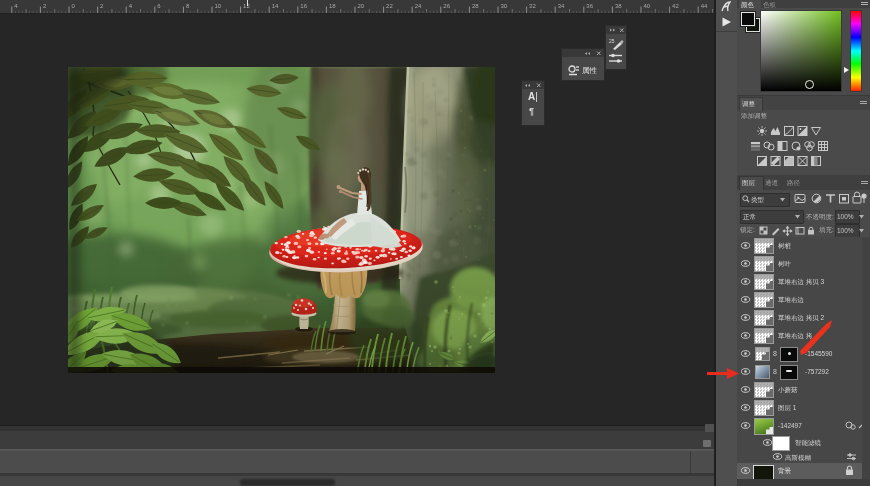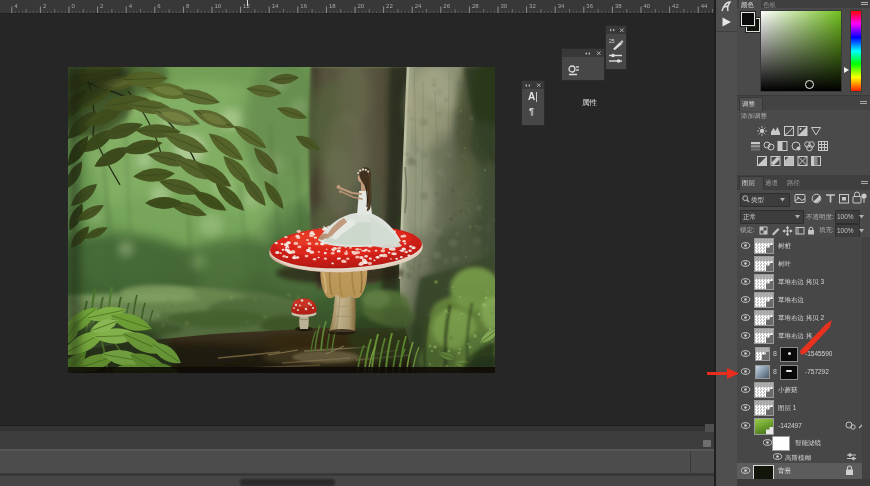--- a/index.html
+++ b/index.html
@@ -1236,21 +1236,21 @@
  <svg class="abs" style="left:22px;top:2px" width="20" height="5">
         <path d="M1,2.5 L3,1 L3,4 Z M6,1 L4,2.5 L6,4 Z" fill="#aaa"></path>
         <path d="M13,0.5 L16.5,4 M16.5,0.5 L13,4" stroke="#aaa" stroke-width="1"></path>
       </svg>
  <svg class="abs" style="left:6px;top:16px" width="12" height="11">
         <circle cx="4" cy="4" r="3" fill="none" stroke="#ddd" stroke-width="1.3"></circle>
         <line x1="8" y1="2" x2="11" y2="2" stroke="#ddd" stroke-width="1.3"></line>
         <line x1="8" y1="5" x2="11" y2="5" stroke="#ddd" stroke-width="1.3"></line>
         <line x1="1" y1="9.5" x2="9" y2="9.5" stroke="#ddd" stroke-width="1.5"></line>
       </svg>
- <div class="abs" style="left:20px;top:16.5px;color:#e8e8e8;font-size:7.5px;margin-top:32px;">属性</div>
+ <div class="abs" style="left:20px;top:16.5px;color:#e8e8e8;font-size:7.5px;">属性</div>
 </div>
 
 <div class="abs" style="left:521px;top:80px;width:22px;height:44px;background:#474747;border:1px solid #2b2b2b;">
  <div class="abs" style="left:0;top:0;width:22px;height:8px;background:#383838;"></div>
  <svg class="abs" style="left:2px;top:2px" width="20" height="5">
         <path d="M1,2.5 L3,1 L3,4 Z M6,1 L4,2.5 L6,4 Z" fill="#aaa"></path>
         <path d="M13,0.5 L16.5,4 M16.5,0.5 L13,4" stroke="#aaa" stroke-width="1"></path>
       </svg>
  <div class="abs" style="left:6px;top:10px;color:#e4e4e4;font-size:10px;font-weight:bold;">A<span style="font-weight:normal">|</span></div>
  <div class="abs" style="left:7px;top:25px;color:#d8d8d8;font-size:9px;font-weight:bold;">¶</div>

